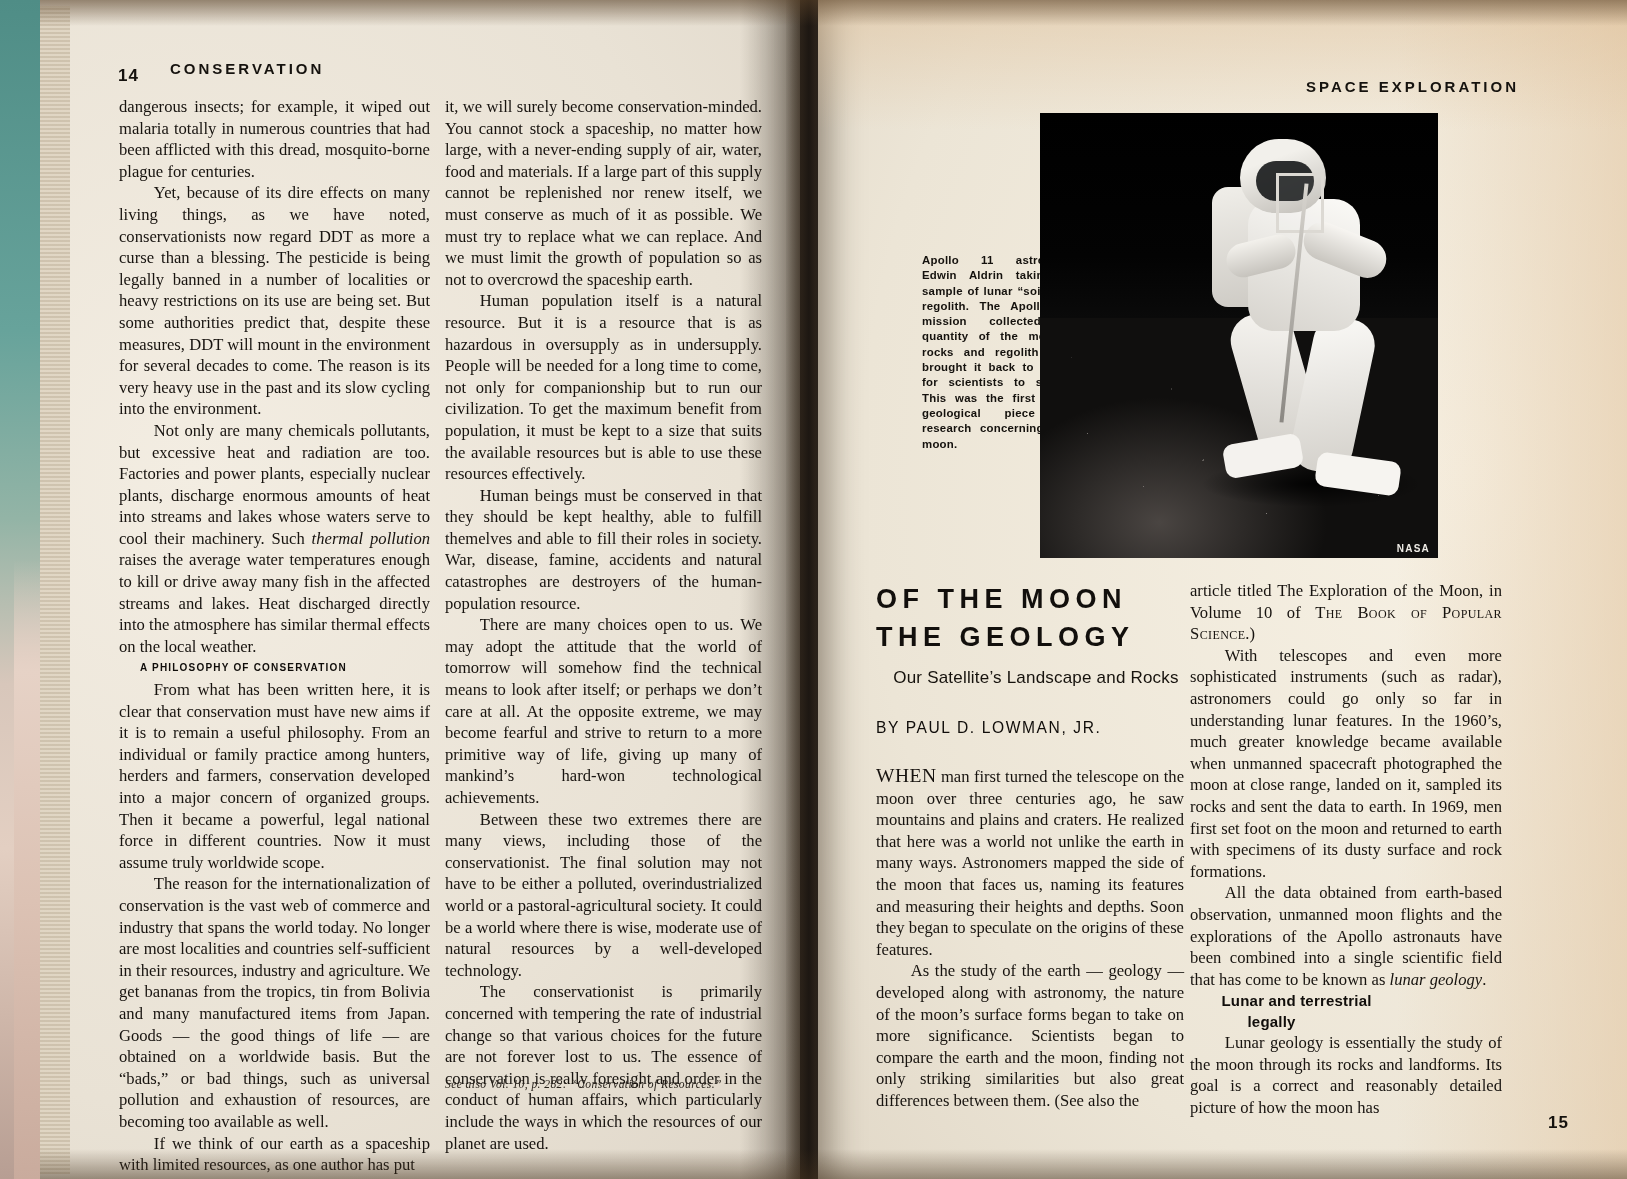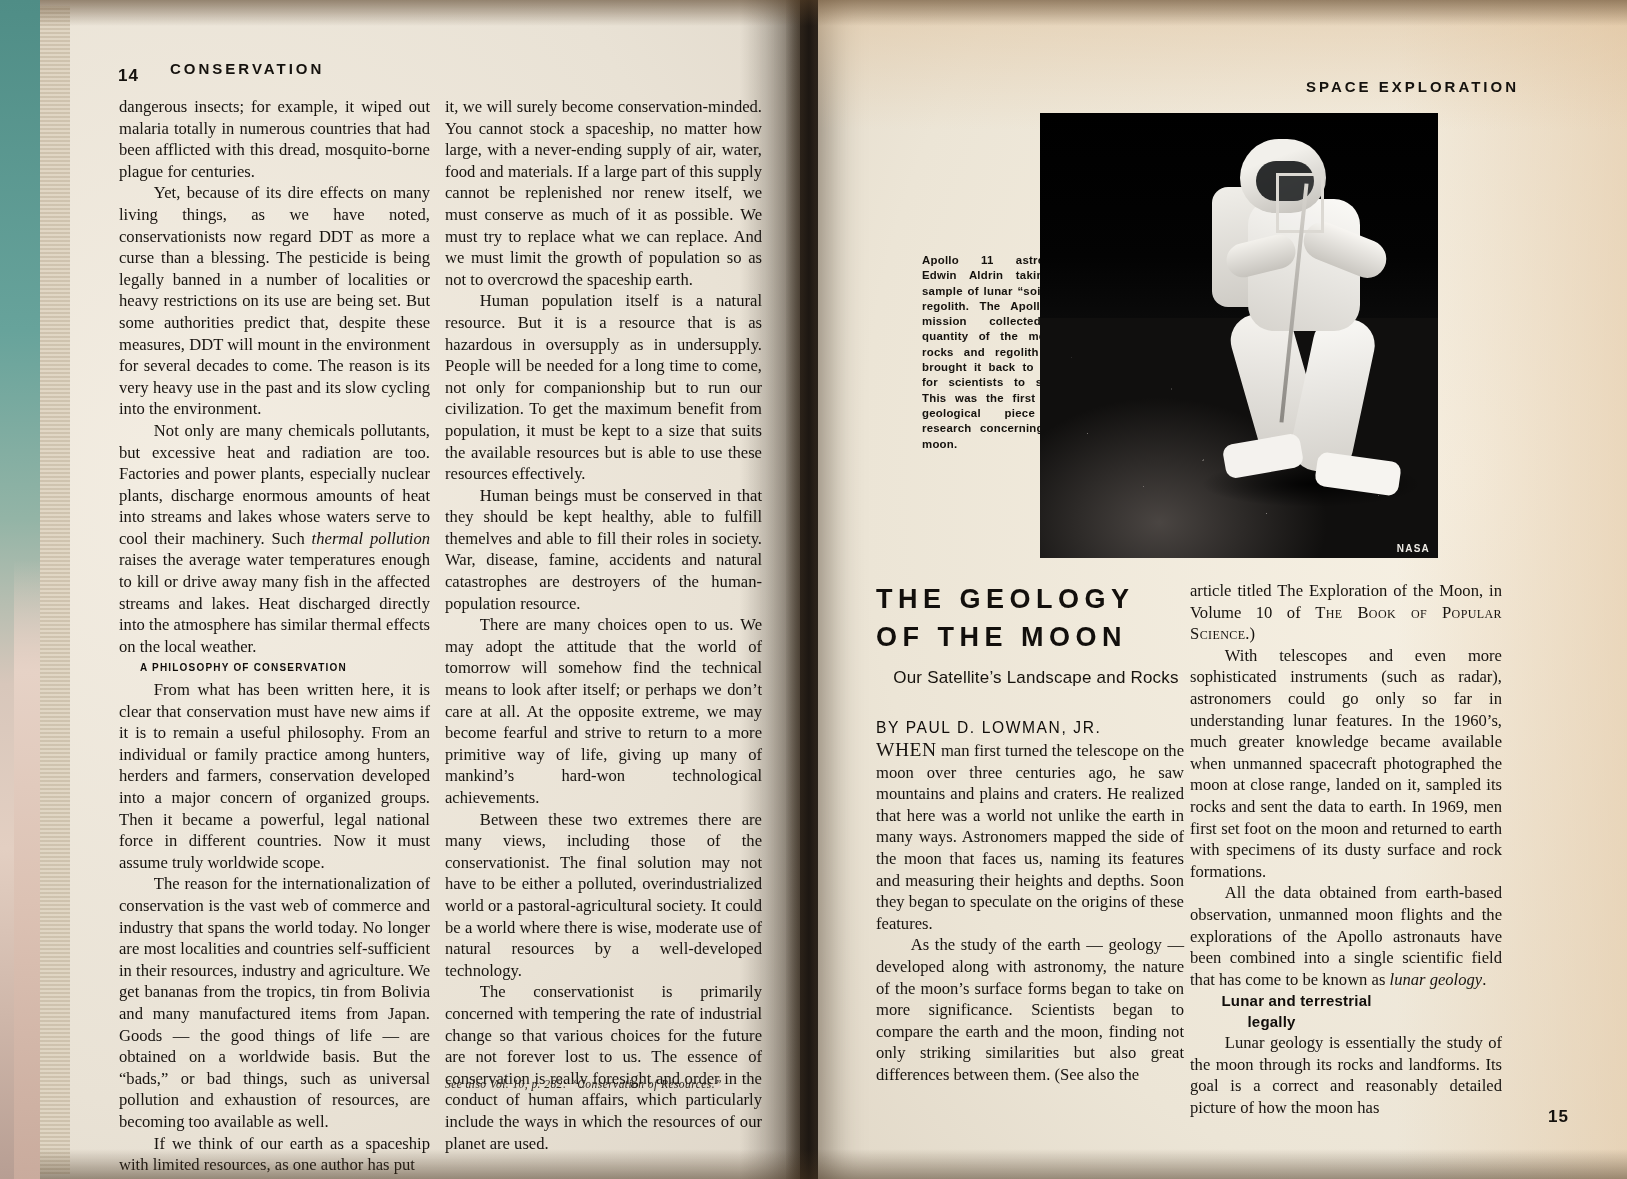--- a/index.html
+++ b/index.html
@@ -179,43 +179,43 @@
     <div class="warmtop"></div>
 
     <div class="running-head" style="right:108px;top:78px;">SPACE EXPLORATION</div>
 
     <div style="position:absolute;left:58px;top:253px;width:148px;
                 font-family:'Liberation Sans',sans-serif;font-weight:600;
                 font-size:11.4px;line-height:15.3px;letter-spacing:.25px;
                 color:#14110d;text-align:justify;margin-left:46px;">Apollo 11 astronaut Edwin Aldrin taking a sample of lunar “soil,” or regolith. The Apollo 11 mission collected a quantity of the moon’s rocks and regolith and brought it back to earth for scientists to study. This was the first truly geological piece of research concerning the moon.</div>
 
     <div class="art-title" style="left:58px;top:580px;width:300px;">
+      <div>OF THE MOON</div>
       <div>THE GEOLOGY</div>
-      <div>OF THE MOON</div>
     </div>
     <div class="art-sub" style="left:58px;top:668px;width:320px;">Our Satellite’s Landscape and Rocks</div>
     <div class="art-by" style="left:58px;top:719px;width:320px;">BY PAUL D. LOWMAN, JR.</div>
 
-    <div class="col" style="left:58px;top:739px;width:308px;">
+    <div class="col" style="left:58px;top:765px;width:308px;">
       <p class="noind"><span class="dropstart">WHEN</span><span> man first turned the telescope on the moon over three centuries ago, he saw mountains and plains and craters. He realized that here was a world not unlike the earth in many ways. Astronomers mapped the side of the moon that faces us, naming its features and measuring their heights and depths. Soon they began to speculate on the origins of these features.</span></p>
       <p>As the study of the earth — geology — developed along with astronomy, the nature of the moon’s surface forms began to take on more significance. Scientists began to compare the earth and the moon, finding not only striking similarities but also great differences between them. (See also the</p>
     </div>
 
     <div class="col" style="left:372px;top:580px;width:312px;">
       <p class="noind"><span>article titled The Exploration of the Moon, in Volume 10 of </span><span class="smallcaps">The Book of Popular Science</span><span>.)</span></p>
       <p>With telescopes and even more sophisticated instruments (such as radar), astronomers could go only so far in understanding lunar features. In the 1960’s, much greater knowledge became available when unmanned spacecraft photographed the moon at close range, landed on it, sampled its rocks and sent the data to earth. In 1969, men first set foot on the moon and returned to earth with specimens of its dusty surface and rock formations.</p>
       <p><span>All the data obtained from earth-based observation, unmanned moon flights and the explorations of the Apollo astronauts have been combined into a single scientific field that has come to be known as </span><i>lunar geology</i><span>.</span></p>
       <p class="rh-sub">
         <span>Lunar and terrestrial</span>
         <span class="ind">legally</span>
       </p>
       <p>Lunar geology is essentially the study of the moon through its rocks and landforms. Its goal is a correct and reasonably detailed picture of how the moon has</p>
     </div>
 
-    <div class="folio" style="right:58px;bottom:52px;margin-top:44px;">15</div>
+    <div class="folio" style="right:58px;bottom:46px;margin-top:44px;">15</div>
   </div>
 
   <div class="photo">
     <div class="regolith"></div>
     <div class="horizon"></div>
     <div class="grain"></div>
     <div class="astro">
       <div class="a-shadow"></div>
       <div class="a-pack"></div>
       <div class="a-legL"></div>

